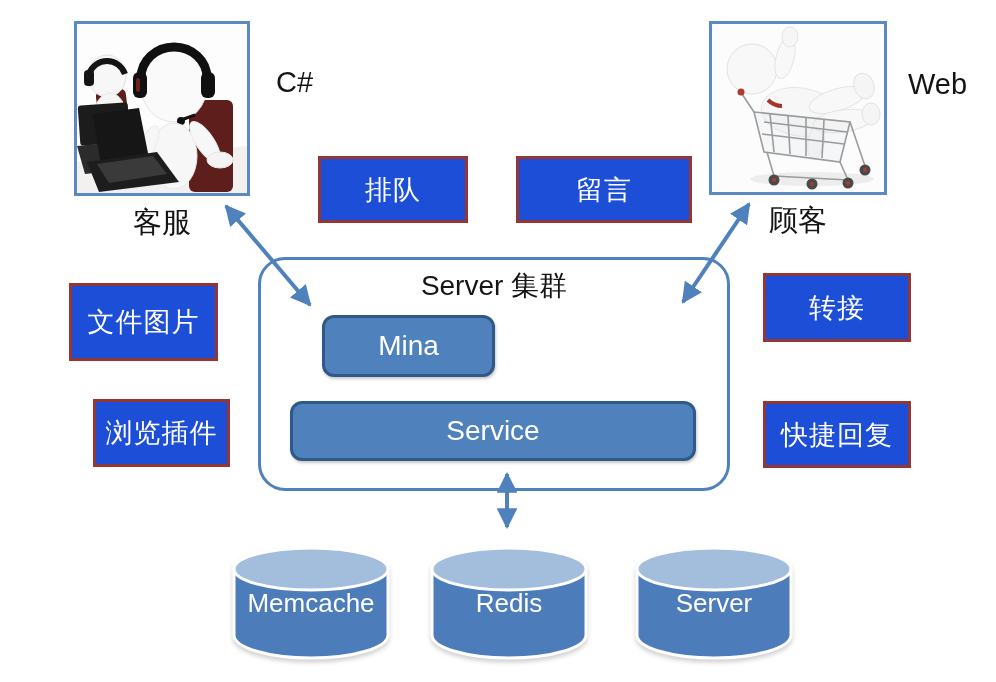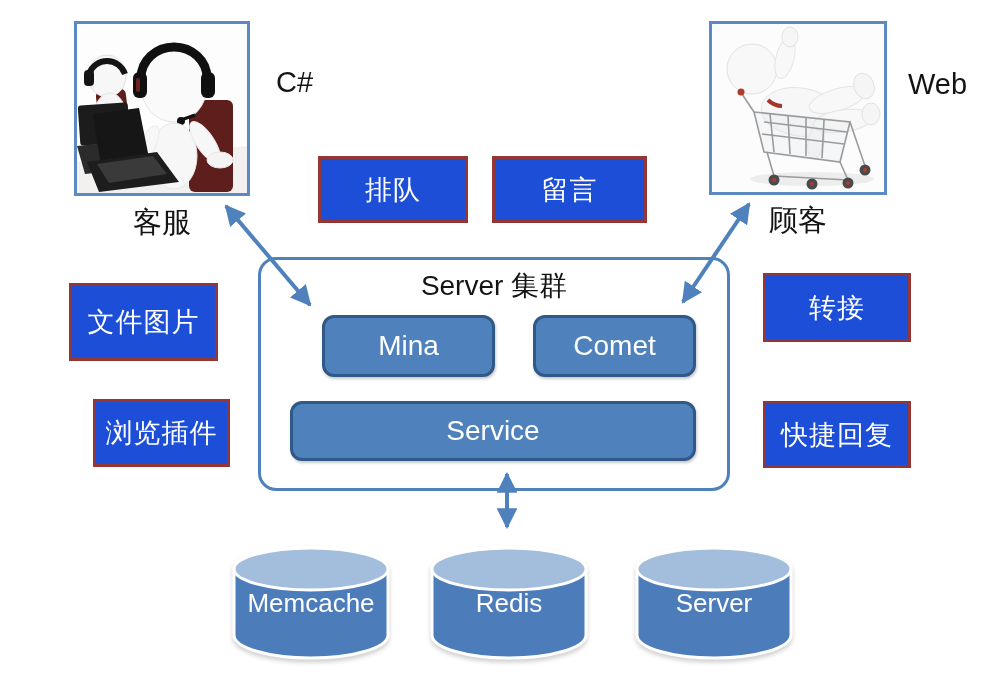--- a/index.html
+++ b/index.html
@@ -17,29 +17,29 @@
   .big-label { position:absolute; font-size:29px; color:#141414; }
   .label-agent    { left:74px;  top:203px; width:176px; text-align:center; }
   .label-customer { left:709px; top:201px; width:178px; text-align:center; }
   .tech-csharp { left:276px; top:66px; }
   .tech-web    { left:908px; top:68px; }
 
   
   .red-box { position:absolute; background:#1d4ed8; border:3px solid #943634; color:#ffffff;
              display:flex; align-items:center; justify-content:center; font-size:27px; letter-spacing:1px; }
   .box-queue     { left:318px; top:156px; width:150px; height:67px; }
-  .box-message   { left:492px; top:156px; width:155px; height:67px; }
+  .box-message   { left:516px; top:156px; width:176px; height:67px; }
   .box-file      { left:69px;  top:283px; width:149px; height:78px; }
   .box-plugin    { left:93px;  top:399px; width:137px; height:68px; }
   .box-transfer  { left:763px; top:273px; width:148px; height:69px; }
   .box-quick     { left:763px; top:401px; width:148px; height:67px; }
 
   
   .cluster { position:absolute; left:258px; top:257px; width:472px; height:234px;
-             border:3px solid #4f81bd; border-radius:18px; }
+             border:3px solid #4f81bd; border-radius:27px; }
   .cluster-title { text-align:center; margin-top:7px; font-size:28px; color:#141414; }
   .blue-box { position:absolute; background:#4f81bd; border:3px solid #2f5a87; border-radius:12px;
               color:#ffffff; display:flex; align-items:center; justify-content:center; font-size:28px;
               box-shadow:1px 2px 3px rgba(0,0,0,0.22); }
   .box-mina    { left:29px;  top:55px;  width:173px; height:62px;margin-left:32px; }
   .box-comet   { left:272px; top:55px;  width:163px; height:62px; }
   .box-service { left:29px;  top:141px; width:406px; height:60px; }
 
   
   .cylinder { position:absolute; width:162px; height:124px; filter:drop-shadow(0 3px 2px rgba(0,0,0,0.18)); }
@@ -152,21 +152,20 @@
   <div class="red-box box-queue">排队</div>
   <div class="red-box box-message">留言</div>
   <div class="red-box box-file">文件图片</div>
   <div class="red-box box-plugin">浏览插件</div>
   <div class="red-box box-quick">快捷回复</div>
   <div class="red-box box-transfer">转接</div>
 
   <div class="cluster">
     <div class="cluster-title">Server 集群</div>
     <div class="blue-box box-mina">Mina</div>
-    <div class="blue-box box-comet">Comet</div>
     <div class="blue-box box-service">Service</div>
   </div>
 
   <div class="cylinder cyl-memcache">
     <svg viewBox="0 0 162 124">
       <path d="M4,27 L4,93 A77,23 0 0 0 158,93 L158,27 A77,22 0 0 0 4,27 Z" fill="#4c7cba" stroke="#ffffff" stroke-width="3"></path>
       <ellipse cx="81" cy="27" rx="77" ry="21" fill="#a3bedd" stroke="#ffffff" stroke-width="3"></ellipse>
     </svg>
     <div class="cyl-label">Memcache</div>
   </div>

